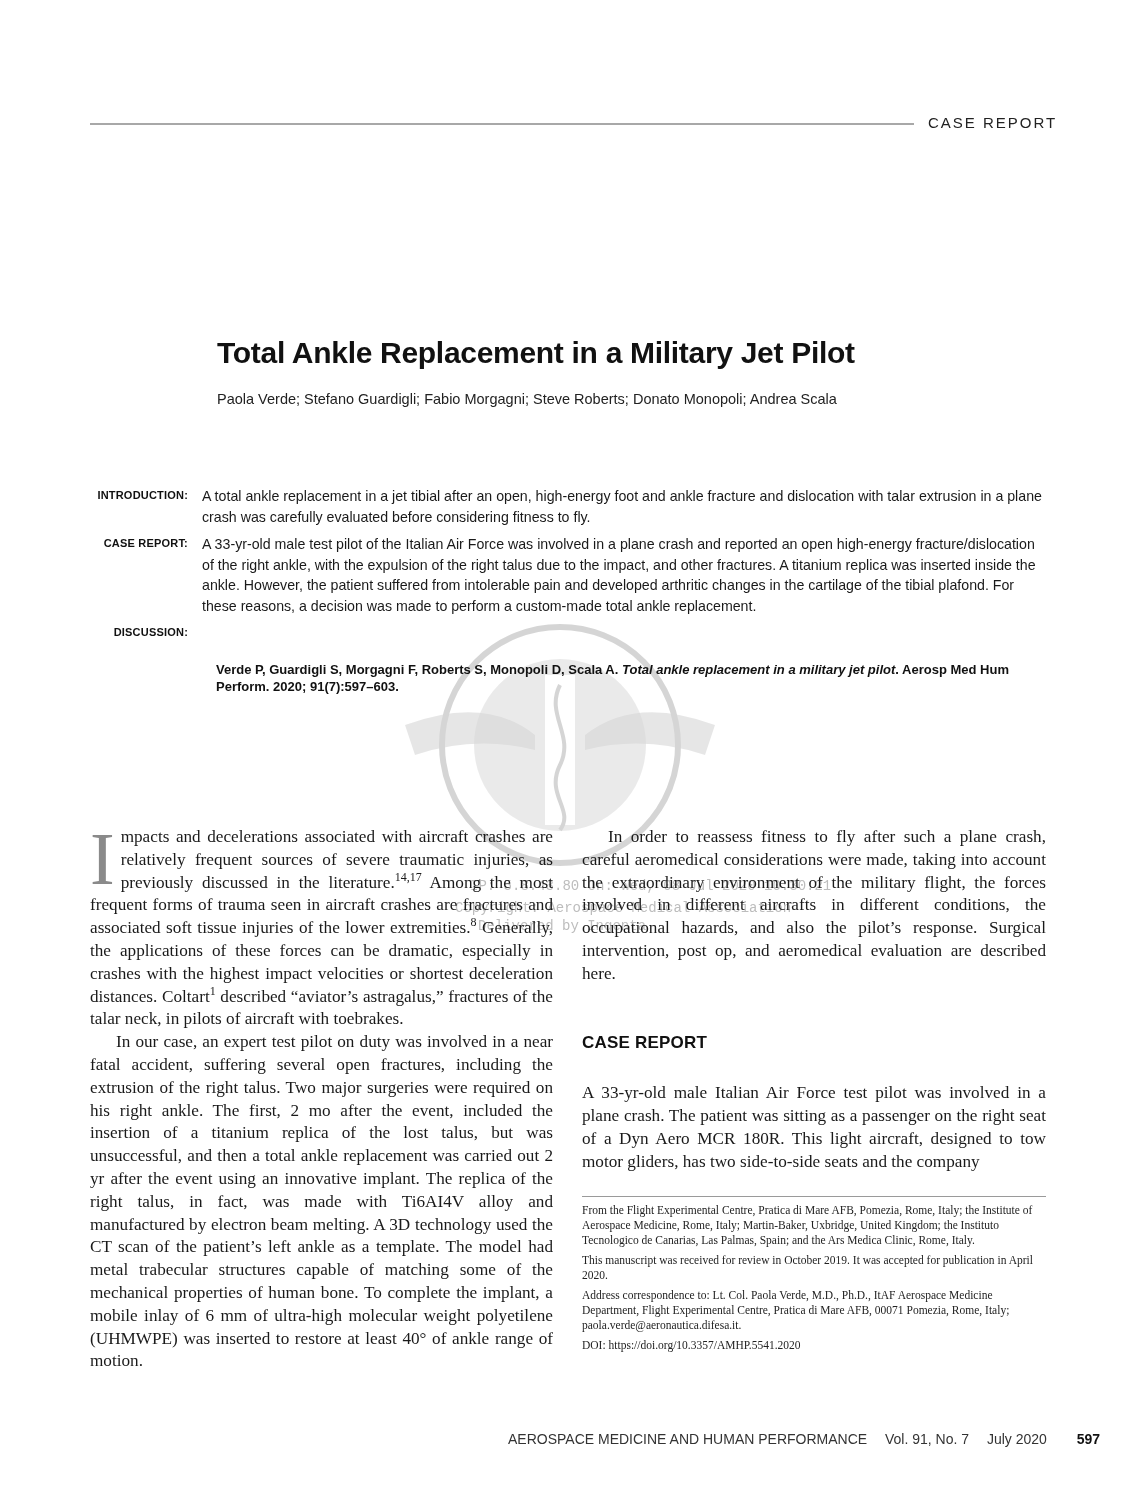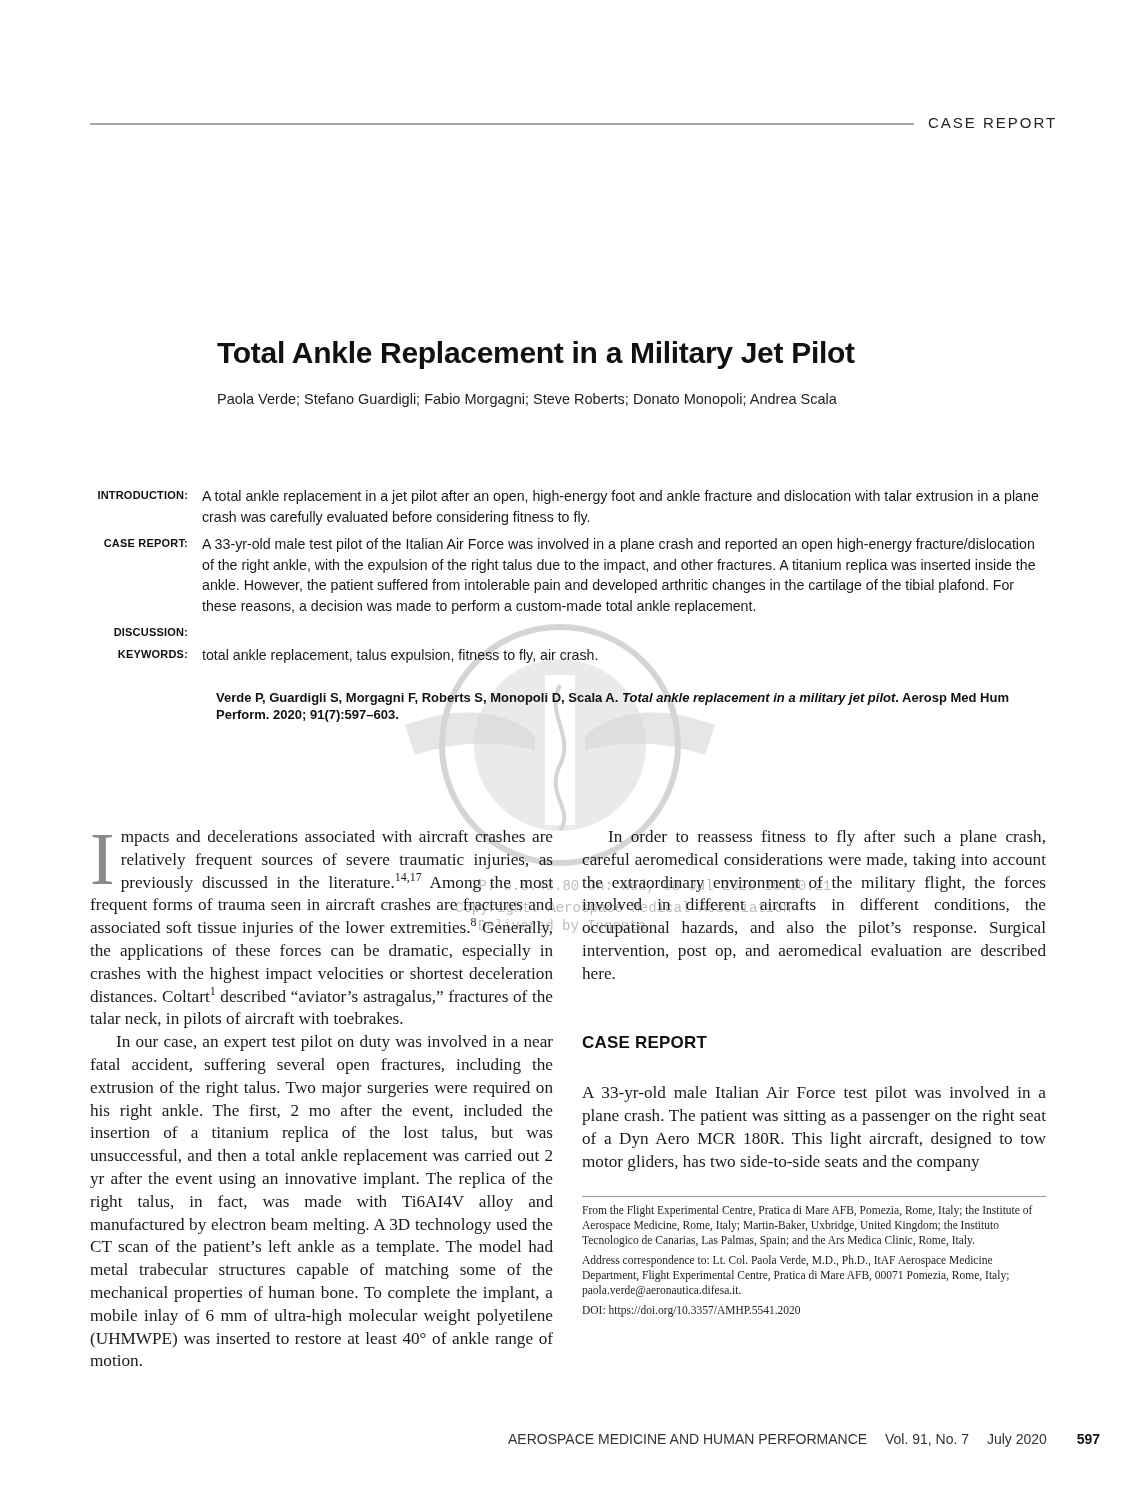--- a/index.html
+++ b/index.html
@@ -57,32 +57,28 @@
   <rect x="150" y="70" width="30" height="150" fill="#fff"></rect>
   <path d="M165 80 C150 110 180 130 165 160 C150 190 180 205 165 225" stroke="#000" stroke-width="4" fill="none"></path>
 </svg>
 <div class="wm-text" style="left:470px; top:878px;">IP: 5.8.43.80 On: Wed, 08 Jul 2020 10:30:21</div>
 <div class="wm-text" style="left:455px; top:900px;">Copyright: Aerospace Medical Association</div>
 <div class="wm-text" style="left:478px; top:918px;">Delivered by Ingenta</div>
 
 <div class="abstract sans">
   <div class="abs-row">
     <div class="abs-label">INTRODUCTION:</div>
-    <div class="abs-text">A total ankle replacement in a jet pilot after an open, high-energy foot and ankle fracture and dislocation with talar extrusion in a plane crash was carefully evaluated before considering fitness to fly.</div>
+    <div class="abs-text">A total ankle replacement in a jet tibial after an open, high-energy foot and ankle fracture and dislocation with talar extrusion in a plane crash was carefully evaluated before considering fitness to fly.</div>
   </div>
   <div class="abs-row">
     <div class="abs-label">CASE REPORT:</div>
     <div class="abs-text">A 33-yr-old male test pilot of the Italian Air Force was involved in a plane crash and reported an open high-energy fracture/dislocation of the right ankle, with the expulsion of the right talus due to the impact, and other fractures. A titanium replica was inserted inside the ankle. However, the patient suffered from intolerable pain and developed arthritic changes in the cartilage of the tibial plafond. For these reasons, a decision was made to perform a custom-made total ankle replacement.</div>
   </div>
   <div class="abs-row">
     <div class="abs-label">DISCUSSION:</div>
-  </div>
-  <div class="abs-row">
-    <div class="abs-label">KEYWORDS:</div>
-    <div class="abs-text">total ankle replacement, talus expulsion, fitness to fly, air crash.</div>
   </div>
   <div class="citation">
     <span>Verde P, Guardigli S, Morgagni F, Roberts S, Monopoli D, Scala A.</span>
     <em>Total ankle replacement in a military jet pilot</em><span>. Aerosp Med Hum Perform. 2020; 91(7):597–603.</span>
   </div>
 </div>
 
 <div class="col col-left serif">
   <p><span class="dropcap">I</span><span>mpacts and decelerations associated with aircraft crashes are relatively frequent sources of severe traumatic injuries, as previously discussed in the literature.</span><sup>14,17</sup><span> Among the most frequent forms of trauma seen in aircraft crashes are fractures and associated soft tissue injuries of the lower extremities.</span><sup>8</sup><span> Generally, the applications of these forces can be dramatic, especially in crashes with the highest impact velocities or shortest deceleration distances. Coltart</span><sup>1</sup><span> described “aviator’s astragalus,” fractures of the talar neck, in pilots of aircraft with toebrakes.</span></p>
   <p class="indent">In our case, an expert test pilot on duty was involved in a near fatal accident, suffering several open fractures, including the extrusion of the right talus. Two major surgeries were required on his right ankle. The first, 2 mo after the event, included the insertion of a titanium replica of the lost talus, but was unsuccessful, and then a total ankle replacement was carried out 2 yr after the event using an innovative implant. The replica of the right talus, in fact, was made with Ti6AI4V alloy and manufactured by electron beam melting. A 3D technology used the CT scan of the patient’s left ankle as a template. The model had metal trabecular structures capable of matching some of the mechanical properties of human bone. To complete the implant, a mobile inlay of 6 mm of ultra-high molecular weight polyetilene (UHMWPE) was inserted to restore at least 40° of ankle range of motion.</p>
@@ -90,20 +86,21 @@
 
 <div class="col col-right serif">
   <p class="indent">In order to reassess fitness to fly after such a plane crash, careful aeromedical considerations were made, taking into account the extraordinary environment of the military flight, the forces involved in different aircrafts in different conditions, the occupational hazards, and also the pilot’s response. Surgical intervention, post op, and aeromedical evaluation are described here.</p>
   <p class="heading sans">CASE REPORT</p>
   <p>A 33-yr-old male Italian Air Force test pilot was involved in a plane crash. The patient was sitting as a passenger on the right seat of a Dyn Aero MCR 180R. This light aircraft, designed to tow motor gliders, has two side-to-side seats and the company</p>
 </div>
 
 <div class="fn-rule"></div>
 <div class="footnotes serif">
   <p>From the Flight Experimental Centre, Pratica di Mare AFB, Pomezia, Rome, Italy; the Institute of Aerospace Medicine, Rome, Italy; Martin-Baker, Uxbridge, United Kingdom; the Instituto Tecnologico de Canarias, Las Palmas, Spain; and the Ars Medica Clinic, Rome, Italy.</p>
+  <p>This manuscript was received for review in October 2019. It was accepted for publication in April 2020.</p>
   <p>Address correspondence to: Lt. Col. Paola Verde, M.D., Ph.D., ItAF Aerospace Medicine Department, Flight Experimental Centre, Pratica di Mare AFB, 00071 Pomezia, Rome, Italy; paola.verde@aeronautica.difesa.it.</p>
   <p>DOI: https://doi.org/10.3357/AMHP.5541.2020</p>
 </div>
 
 <div class="footer sans">
   <span>AEROSPACE MEDICINE AND HUMAN PERFORMANCE</span>
   <span>Vol. 91, No. 7</span>
   <span>July 2020</span>
   <span class="page-num">597</span>
 </div>

